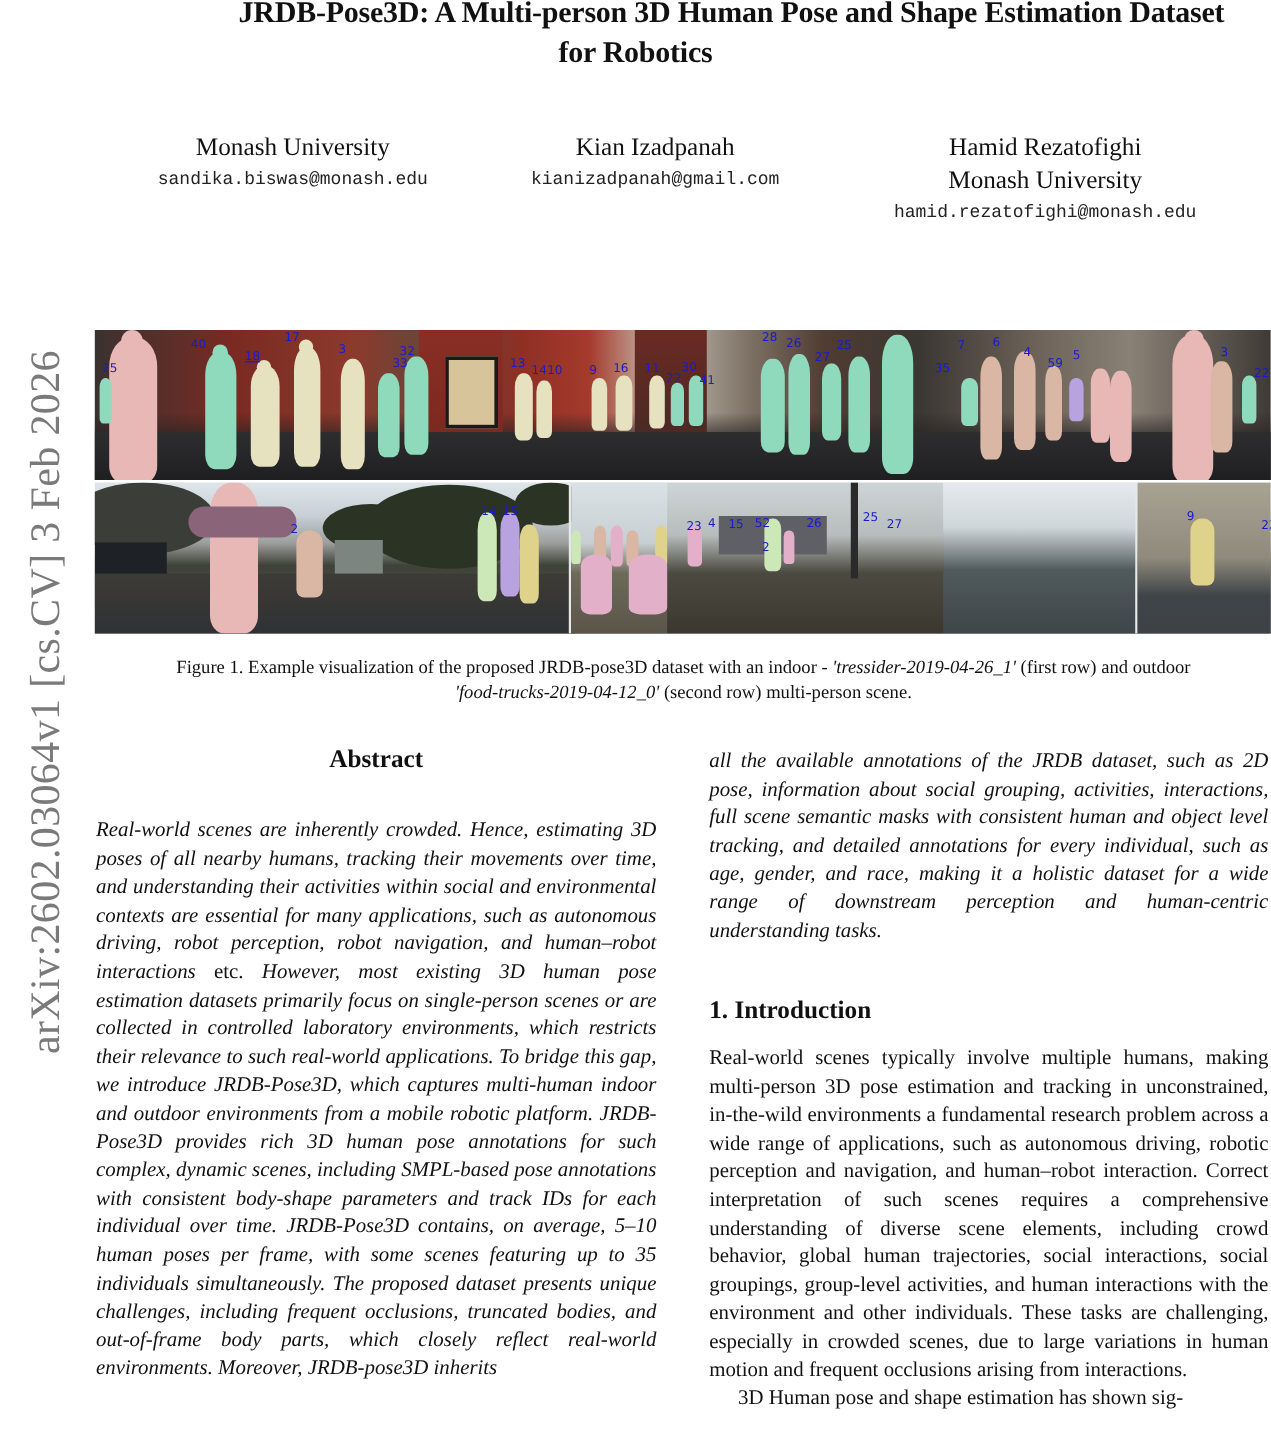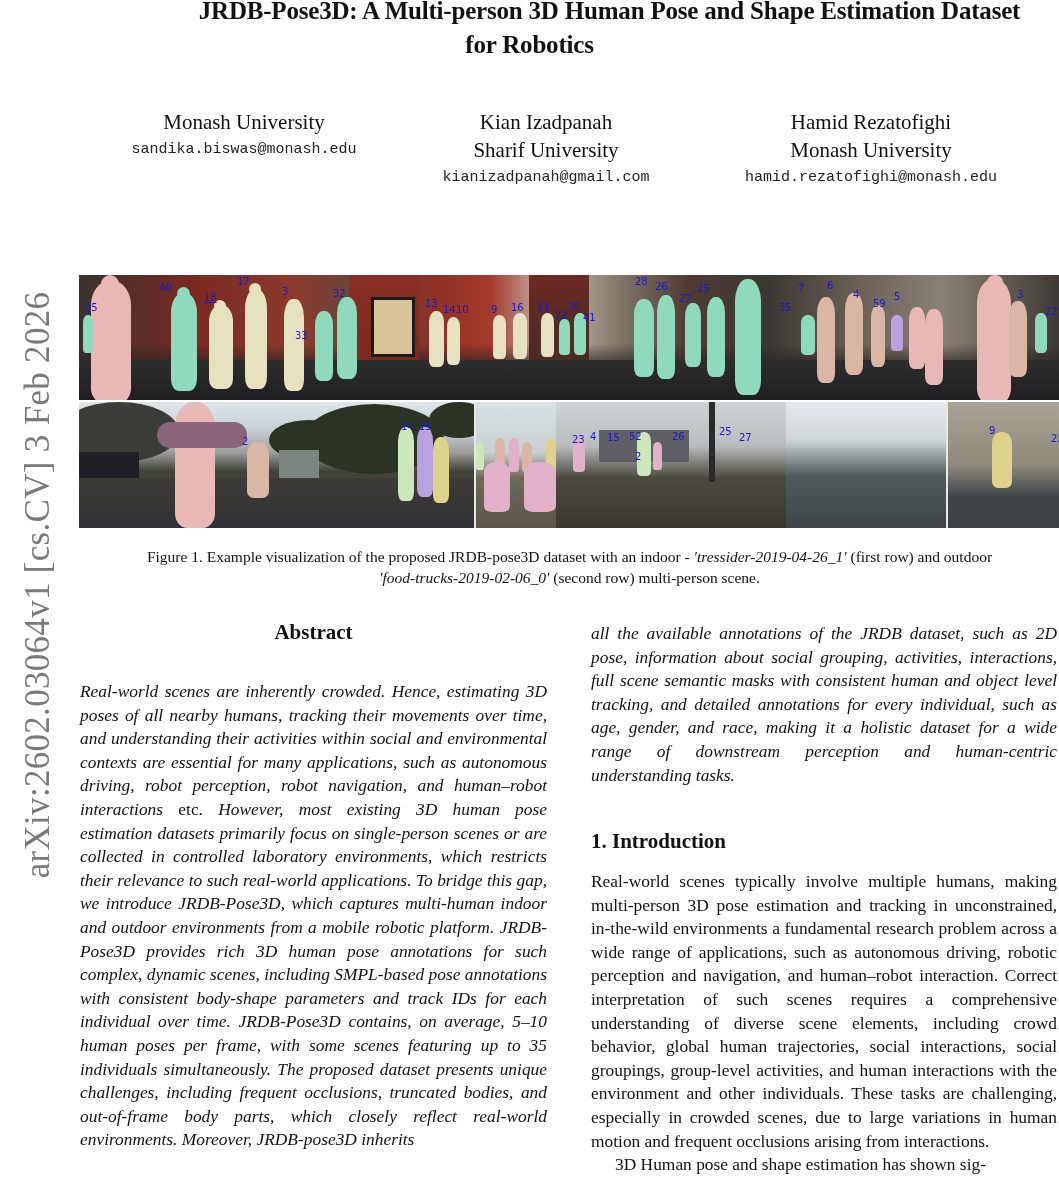--- a/index.html
+++ b/index.html
@@ -79,21 +79,20 @@
   <span class="l1">JRDB-Pose3D: A Multi-person 3D Human Pose and Shape Estimation Dataset</span>
   <span class="l2">for Robotics</span>
 </div>
 
 <div class="abs author" style="left:84px; top:108px;">
   <span class="aff">Monash University</span>
   <span class="email">sandika.biswas@monash.edu</span>
 </div>
 <div class="abs author" style="left:386px; top:108px;">
   <span class="name">Kian Izadpanah</span>
-  <span class="aff">Sharif University</span>
   <span class="email">kianizadpanah@gmail.com</span>
 </div>
 <div class="abs author" style="left:711px; top:108px;">
   <span class="name">Hamid Rezatofighi</span>
   <span class="aff">Monash University</span>
   <span class="email">hamid.rezatofighi@monash.edu</span>
 </div>
 
 <div class="abs arxiv">arXiv:2602.03064v1  [cs.CV]  3 Feb 2026</div>
 
@@ -139,21 +138,21 @@
     <div class="body pink" style="left:898px; top:4px;  width:34px; height:124px;"></div>
     <div class="head pink" style="left:908px; top:0px;  width:16px; height:14px;"></div>
     <div class="body beige" style="left:930px; top:26px; width:18px; height:76px;"></div>
     <div class="body mint" style="left:956px; top:38px; width:12px; height:40px;"></div>
 
     <span class="lbl" style="left:6px;   top:28px;">25</span>
     <span class="lbl" style="left:80px;  top:8px;">40</span>
     <span class="lbl" style="left:125px; top:18px;text-decoration:underline;">18</span>
     <span class="lbl" style="left:158px; top:2px;">17</span>
     <span class="lbl" style="left:203px; top:12px;">3</span>
-    <span class="lbl" style="left:216px; top:24px;margin-top:32px;">33</span>
+    <span class="lbl" style="left:248px; top:24px;">33</span>
     <span class="lbl" style="left:254px; top:14px;">32</span>
     <span class="lbl" style="left:346px; top:24px;">13</span>
     <span class="lbl" style="left:364px; top:30px;">14</span>
     <span class="lbl" style="left:377px; top:30px;">10</span>
     <span class="lbl" style="left:412px; top:30px;">9</span>
     <span class="lbl" style="left:432px; top:28px;">16</span>
     <span class="lbl" style="left:458px; top:28px;">11</span>
     <span class="lbl" style="left:476px; top:36px;">22</span>
     <span class="lbl" style="left:489px; top:27px;">30</span>
     <span class="lbl" style="left:504px; top:38px;">41</span>
@@ -217,21 +216,21 @@
     <span class="lbl" style="left:556px; top:50px;">2</span>
     <span class="lbl" style="left:593px; top:30px;">26</span>
     <span class="lbl" style="left:640px; top:25px;">25</span>
     <span class="lbl" style="left:660px; top:31px;">27</span>
     <span class="lbl" style="left:910px; top:24px;">9</span>
   </div>
 </div>
 
 <div class="abs caption">
   <span>Figure 1. Example visualization of the proposed JRDB-pose3D dataset with an indoor - </span><i>'tressider-2019-04-26_1'</i><span> (first row) and outdoor</span><br>
-  <i>'food-trucks-2019-02-06_0'</i><span> (second row) multi-person scene.</span>
+  <i>'food-trucks-2019-04-12_0'</i><span> (second row) multi-person scene.</span>
 </div>
 
 <div class="abs heading abstract-head">Abstract</div>
 <div class="abs col left" style="top:680px;">
   <p class="para"><span class="it">Real-world scenes are inherently crowded. Hence, estimating 3D poses of all nearby humans, tracking their movements over time, and understanding their activities within social and environmental contexts are essential for many applications, such as autonomous driving, robot perception, robot navigation, and human–robot interactions</span><span> etc.</span><span class="it"> However, most existing 3D human pose estimation datasets primarily focus on single-person scenes or are collected in controlled laboratory environments, which restricts their relevance to such real-world applications.  To bridge this gap, we introduce JRDB-Pose3D, which captures multi-human indoor and outdoor environments from a mobile robotic platform.  JRDB-Pose3D provides rich 3D human pose annotations for such complex, dynamic scenes, including SMPL-based pose annotations with consistent body-shape parameters and track IDs for each individual over time.  JRDB-Pose3D contains, on average, 5–10 human poses per frame, with some scenes featuring up to 35 individuals simultaneously.  The proposed dataset presents unique challenges, including frequent occlusions, truncated bodies, and out-of-frame body parts, which closely reflect real-world environments. Moreover, JRDB-pose3D inherits</span></p>
 </div>
 
 <div class="abs col right" style="top:622px;">
   <p class="para it">all the available annotations of the JRDB dataset, such as 2D pose, information about social grouping, activities, interactions, full scene semantic masks with consistent human and object level tracking, and detailed annotations for every individual, such as age, gender, and race, making it a holistic dataset for a wide range of downstream perception and human-centric understanding tasks.</p>
 </div>

